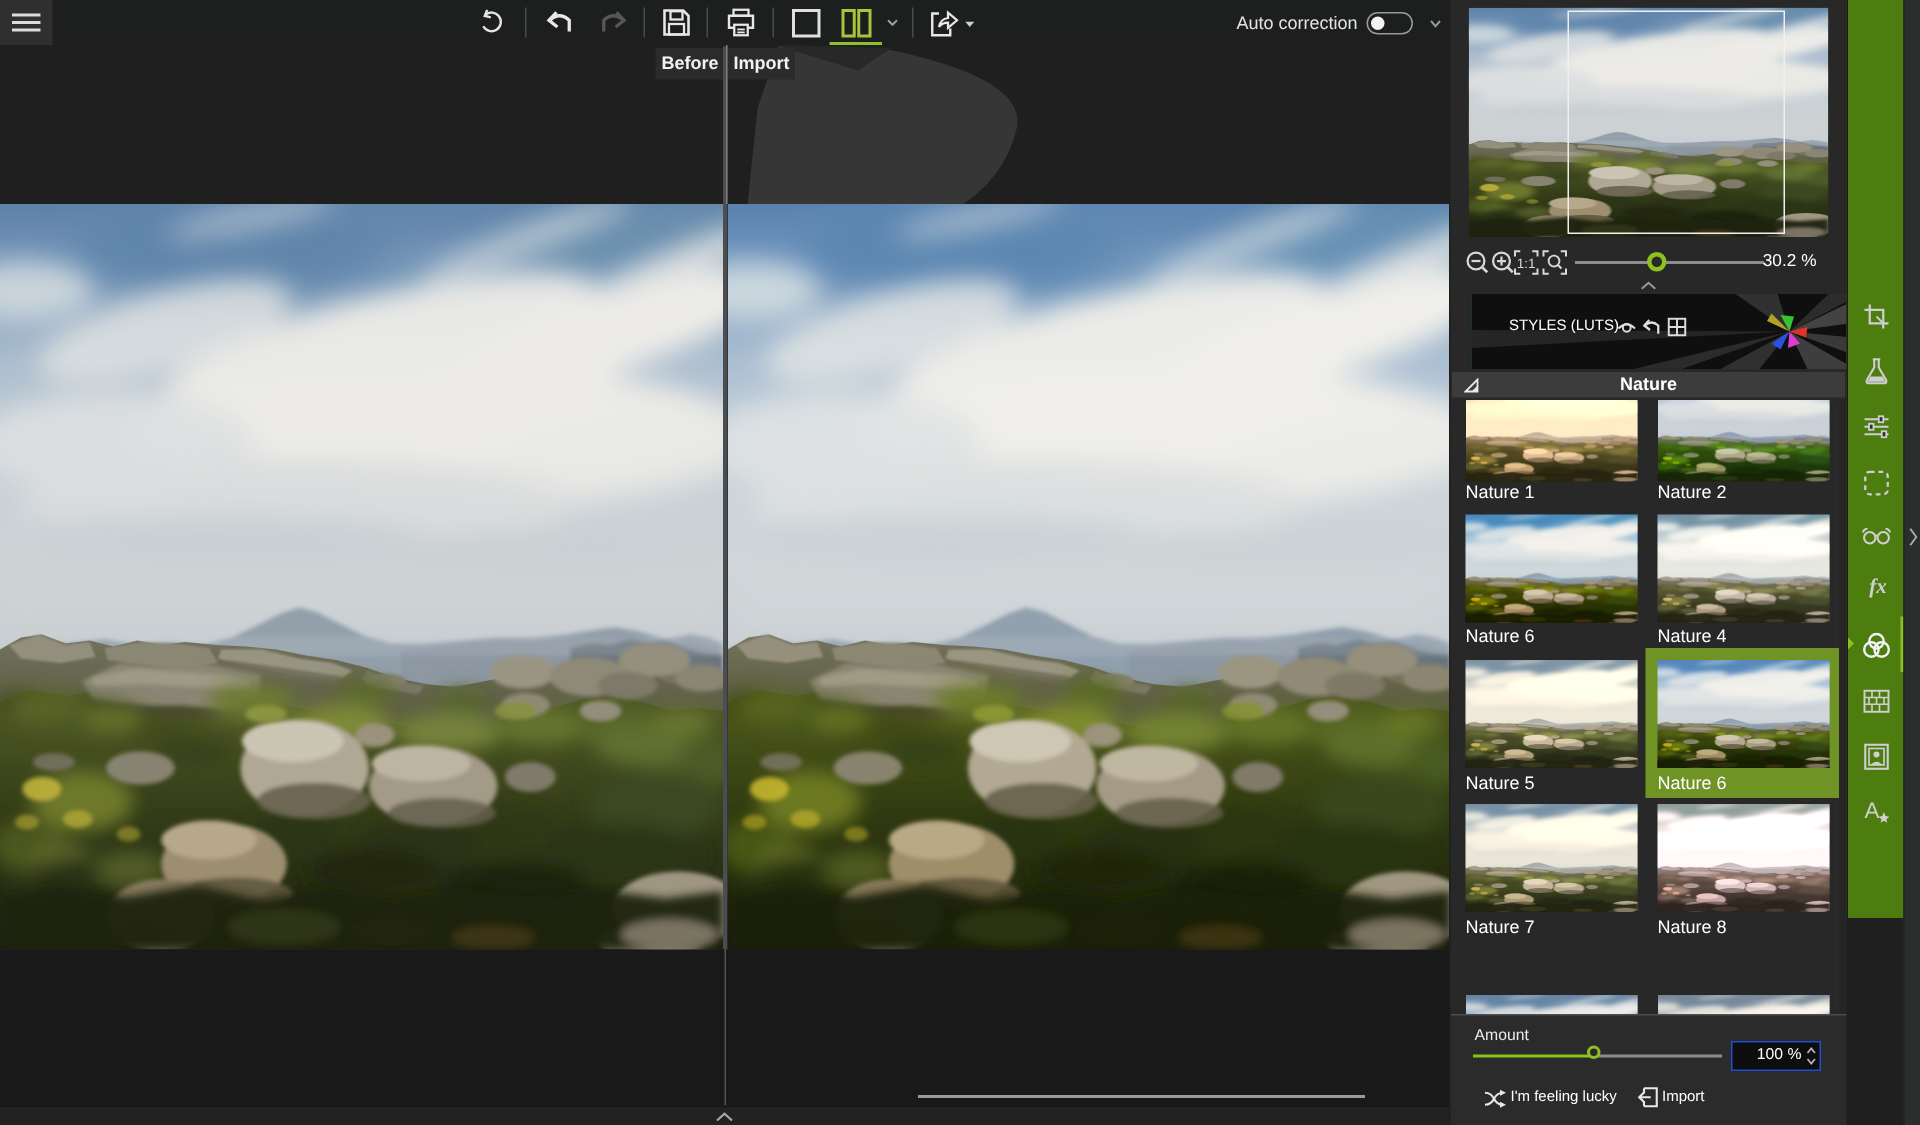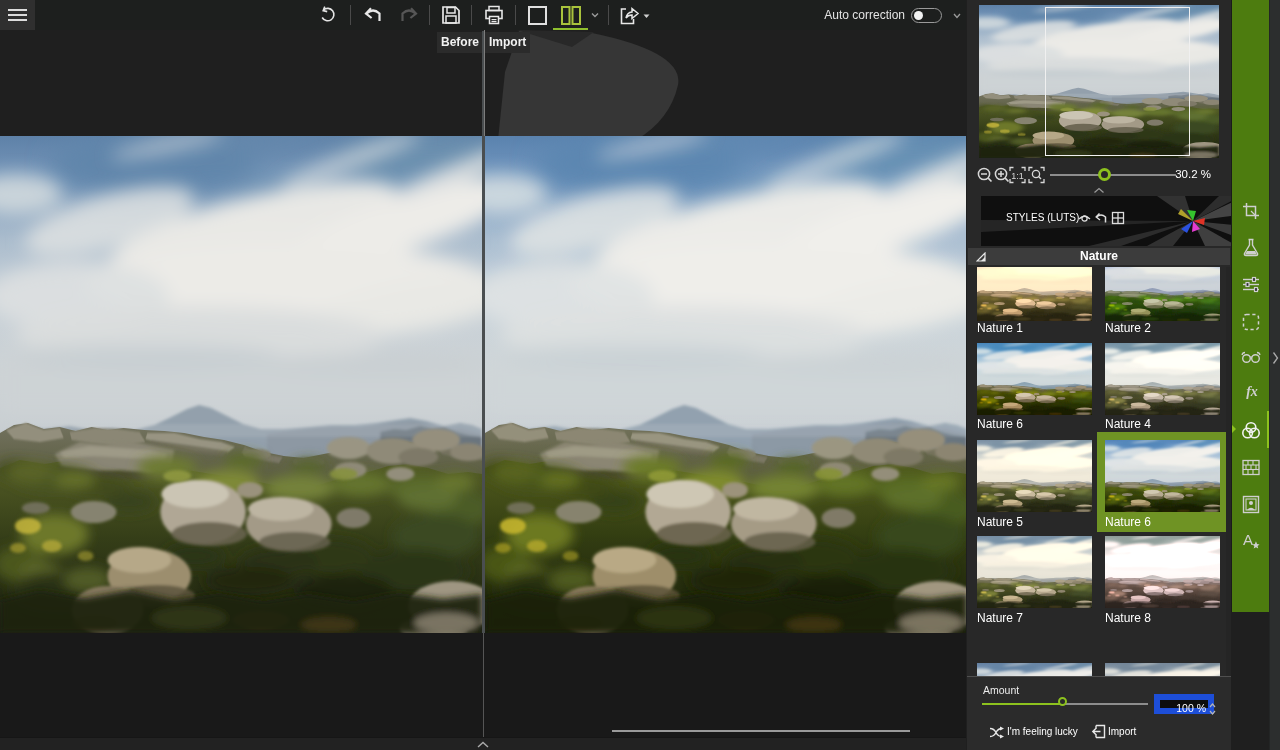--- a/index.html
+++ b/index.html
@@ -452,21 +452,21 @@
           <use href="#land"></use>
         </svg>
     </div>
   </div>
 
   <div class="abs" style="left:0;top:676px;width:264px;height:74px;background:#2b2b2b;border-top:1px solid #4f4f4f">
     <div class="abs" style="left:16px;top:7px;color:#ececec;font-size:10.5px">Amount</div>
     <div class="abs" style="left:15px;top:25.5px;width:83px;height:2.5px;background:#8dc21e"></div>
     <div class="abs" style="left:98px;top:26px;width:83px;height:1.5px;background:#8d8d8d"></div>
     <div class="abs" style="left:91px;top:20px;width:9px;height:9px;border-radius:50%;background:#2b2b2b;border:2.5px solid #8dc21e"></div>
-    <div class="abs" style="left:187px;top:17px;width:60px;height:20px;background:#0d0d0d;border:6px solid #1d4ed8">
+    <div class="abs" style="left:187px;top:17px;width:60px;height:20px;background:#0d0d0d;border:1px solid #1d4ed8">
       <div class="abs" style="left:0;top:2px;width:46px;height:14px;color:#fff;font-size:10.5px;text-align:right">100 %</div>
       <svg class="ic abs" style="left:48px;top:2px" width="9" height="14" viewBox="0 0 9 14">
         <path d="M2,5 L4.5,2 L7,5" fill="none" stroke="#b5b5b5" stroke-width="1.2"></path>
         <path d="M2,9 L4.5,12 L7,9" fill="none" stroke="#b5b5b5" stroke-width="1.2"></path>
       </svg>
     </div>
 
     <svg class="ic abs" style="left:22px;top:49px" width="16" height="13" viewBox="0 0 16 13">
       <path d="M1,2.5 Q5,2.5 7,6.5 Q9,10.5 13,10.5 M1,10.5 Q5,10.5 7,6.5 Q9,2.5 13,2.5" fill="none" stroke="#e8e8e8" stroke-width="1.4"></path>
       <path d="M11,0.5 L15,2.5 L11,4.5 Z" fill="#e8e8e8"></path>

